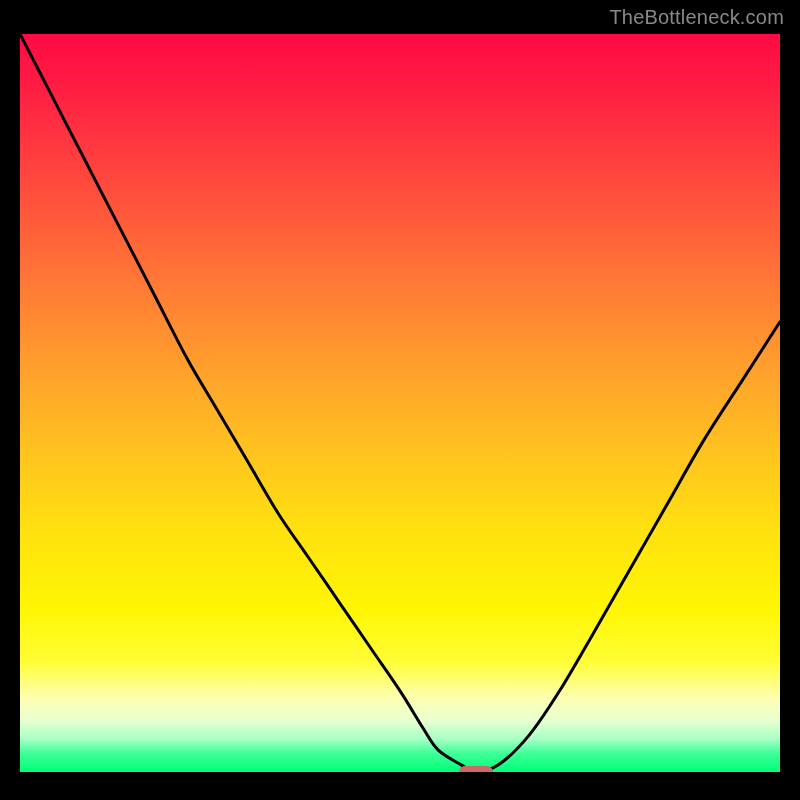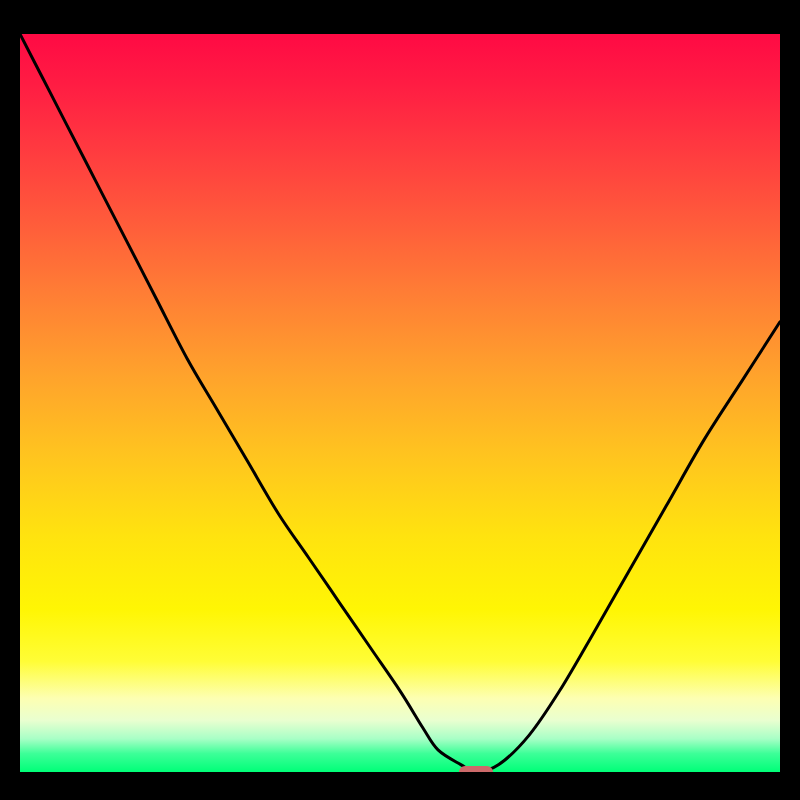--- a/index.html
+++ b/index.html
@@ -73,20 +73,21 @@
     font-size: 20px;
     letter-spacing: 0.2px;
     user-select: none;
   }
 </style>
 </head>
 <body>
 
 <div class="frame">
 
+  <div class="watermark">TheBottleneck.com</div>
 
   <div class="plot-area">
 
     <div class="gradient"></div>
 
     <svg class="curve-svg" viewBox="0 0 760 738" preserveAspectRatio="none">
       <path fill="none" stroke="#000000" stroke-width="3" stroke-linecap="round" d="M 0.0 0.0 C 3.8 7.4, 15.2 29.5, 22.8 44.3 C 30.4 59.0, 36.7 71.3, 45.6 88.6 C 54.5 105.8, 65.9 127.9, 76.0 147.6 C 86.1 167.3, 96.3 187.0, 106.4 206.6 C 116.5 226.3, 126.7 246.0, 136.8 265.7 C 146.9 285.4, 157.1 306.3, 167.2 324.7 C 177.3 343.2, 187.5 359.2, 197.6 376.4 C 207.7 393.6, 217.9 410.8, 228.0 428.0 C 238.1 445.3, 248.3 463.7, 258.4 479.7 C 268.5 495.7, 278.7 509.2, 288.8 524.0 C 298.9 538.7, 309.1 553.5, 319.2 568.3 C 329.3 583.0, 339.5 597.8, 349.6 612.5 C 359.7 627.3, 371.1 643.3, 380.0 656.8 C 388.9 670.3, 396.5 683.9, 402.8 693.7 C 409.1 703.6, 411.7 709.7, 418.0 715.9 C 424.3 722.0, 434.5 726.9, 440.8 730.6 C 447.1 734.3, 449.7 738.0, 456.0 738.0 C 462.3 738.0, 469.9 736.8, 478.8 730.6 C 487.7 724.5, 499.1 713.4, 509.2 701.1 C 519.3 688.8, 529.5 672.8, 539.6 656.8 C 549.7 640.8, 558.6 624.8, 570.0 605.2 C 581.4 585.5, 595.3 560.9, 608.0 538.7 C 620.7 516.6, 633.3 494.5, 646.0 472.3 C 658.7 450.2, 671.3 426.8, 684.0 405.9 C 696.7 385.0, 709.3 366.5, 722.0 346.9 C 734.7 327.2, 753.7 297.7, 760.0 287.8"></path>
     </svg>
 
     <div class="marker" style="left: 456px; top: 738px; background: rgb(204, 106, 106);"></div>

